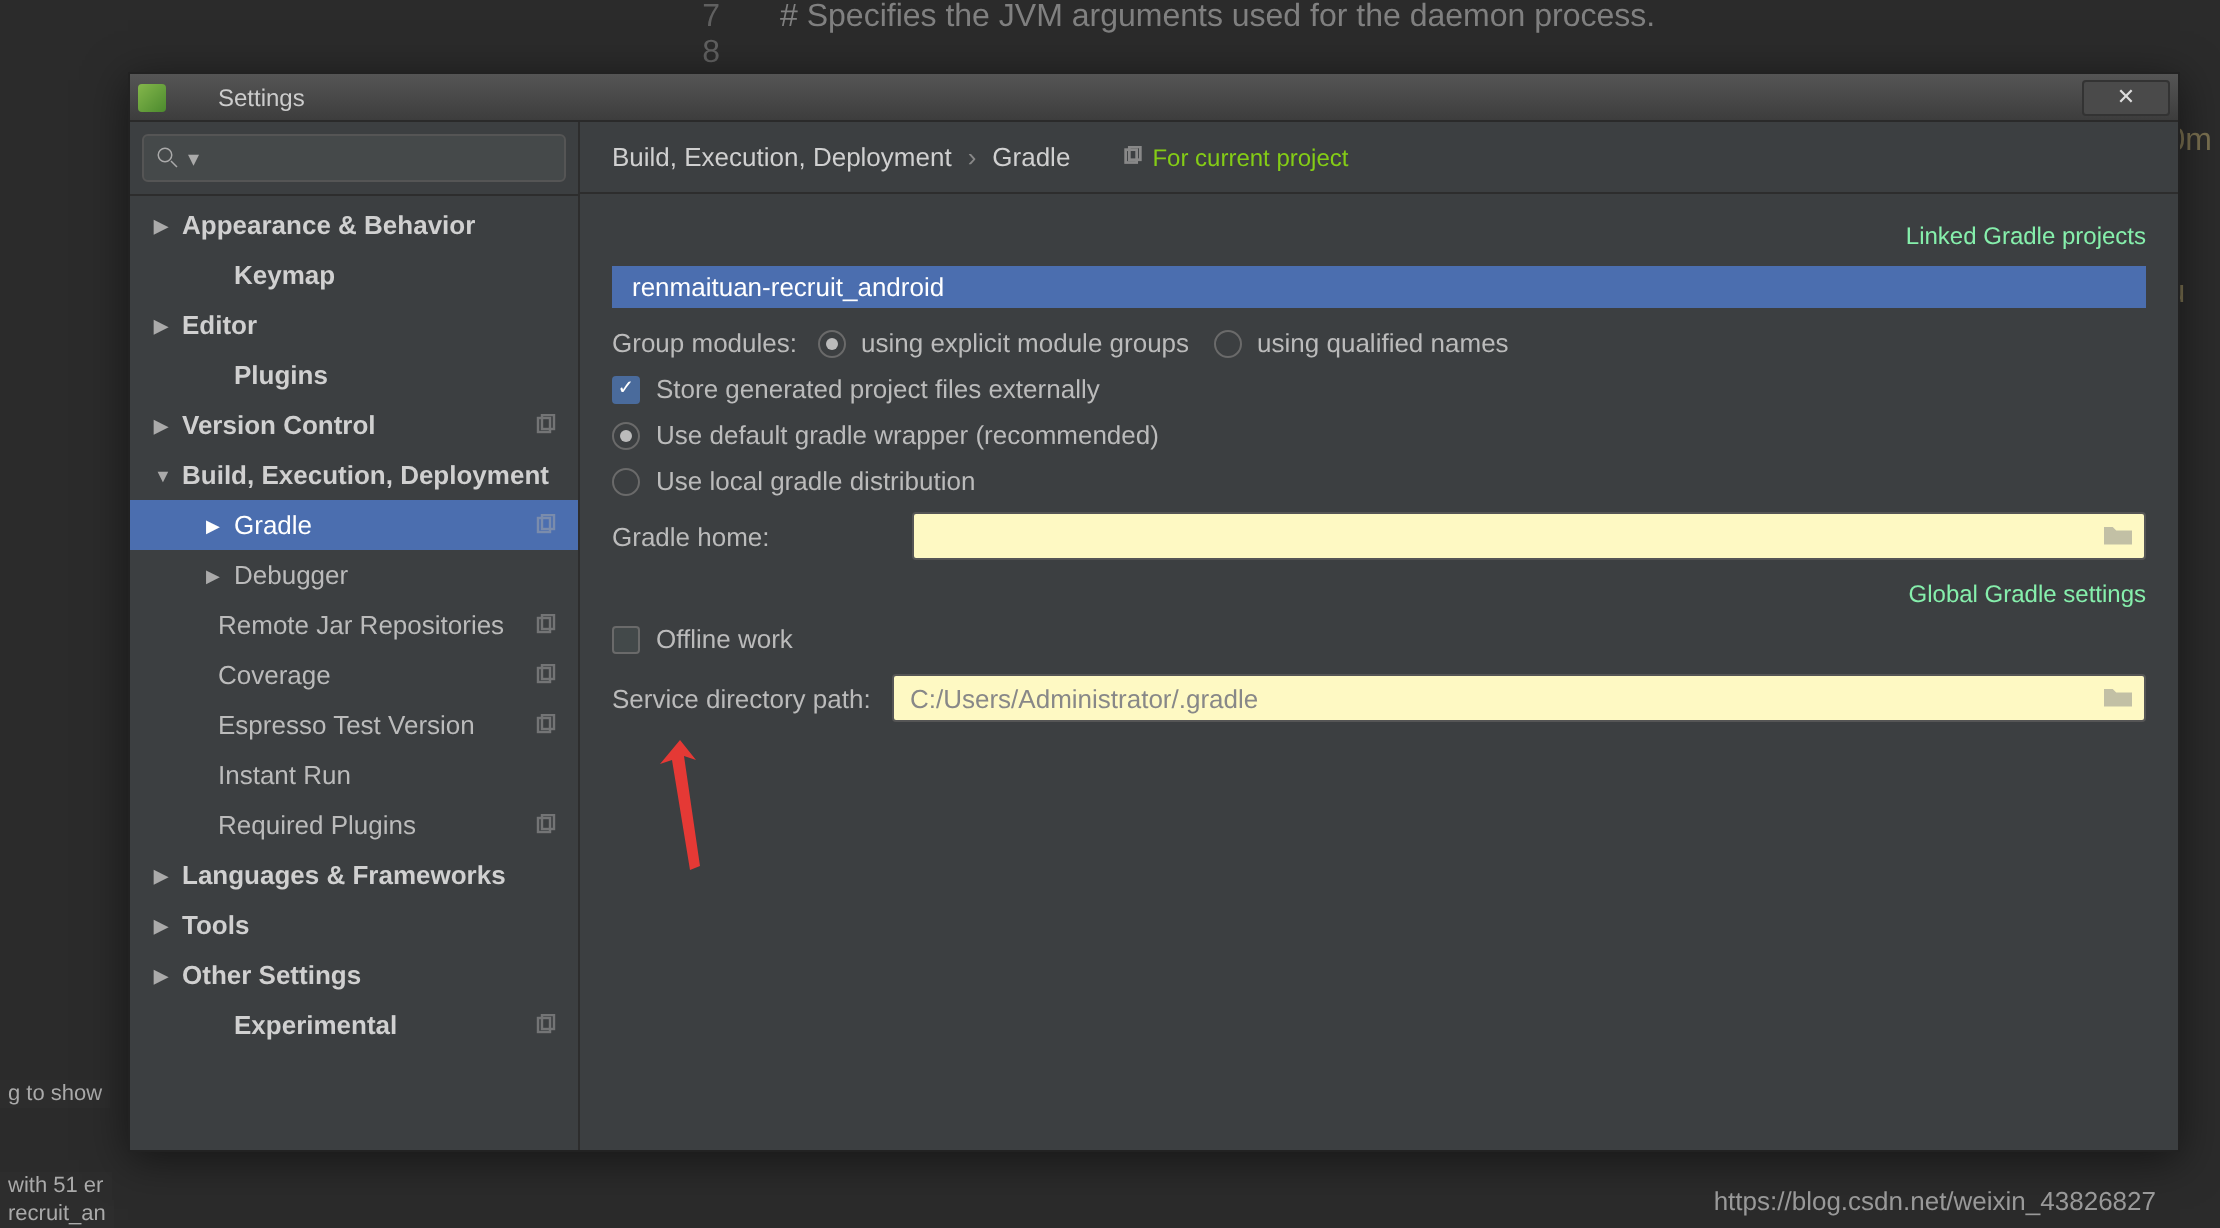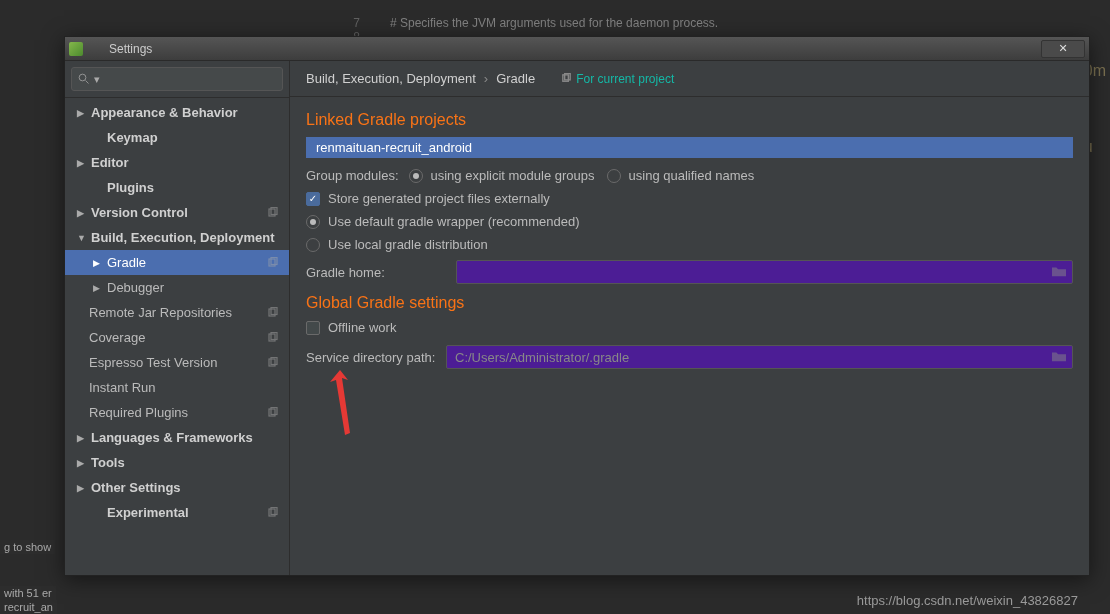--- a/index.html
+++ b/index.html
@@ -1,18 +1,18 @@
 <!DOCTYPE html>
 <html><head>
 <meta charset="utf-8">
 <style>
 * { margin:0; padding:0; box-sizing:border-box; font-family:"Segoe UI",Arial,sans-serif; }
 body { background:#2b2b2b; width:1110px; height:614px; overflow:hidden; position:relative; color:#bbbbbb; font-size:13px; }
 
-.bg-code { position:absolute; top:16px; left:0; right:0; font-family:"Consolas",monospace; font-size:12px; color:#808080; padding-left:330px; }
+.bg-code { position:absolute; top:0; left:0; right:0; font-family:"Consolas",monospace; font-size:16px; color:#808080; padding-left:330px; }
 .bg-code .ln { color:#606060; display:inline-block; width:30px; text-align:right; margin-right:30px; }
 .bg-code .cm { color:#808080; }
 
 .dialog { position:absolute; top:36px; left:64px; width:1026px; height:540px; background:#3c3f41; border:1px solid #222; box-shadow:0 4px 20px rgba(0,0,0,0.5); }
 
 .titlebar { height:24px; background:linear-gradient(#555,#3d3d3d); display:flex; align-items:center; padding:0 4px; border-bottom:1px solid #2a2a2a; }
 .titlebar .logo { width:14px; height:14px; background:linear-gradient(135deg,#84b74b,#4c8a2e); border-radius:2px; margin-right:6px; }
 .titlebar .title { color:#ccc; font-size:12px; flex:1;margin-left:20px; }
 .titlebar .close { width:44px; height:18px; background:#4a4a4a; border:1px solid #333; border-radius:2px; display:flex; align-items:center; justify-content:center; color:#ddd; font-size:11px; cursor:pointer; }
 
@@ -23,46 +23,46 @@
 .search-in { display:flex; align-items:center; background:#45494a; border:1px solid #555; border-radius:3px; height:24px; padding:0 6px; }
 .search-in svg { width:12px; height:12px; margin-right:4px; fill:none; stroke:#aaa; }
 .search-in span { color:#aaa; font-size:11px; }
 
 .tree { flex:1; overflow:auto; padding-top:2px; }
 .ti { display:flex; align-items:center; height:25px; padding-left:12px; cursor:pointer; color:#bbbbbb; position:relative; }
 .ti.bold { font-weight:600; color:#d0d0d0; }
 .ti.sel { background:#4b6eaf; color:#fff; }
 .ti .arr { width:10px; display:inline-block; font-size:9px; color:#aaa; margin-right:4px; }
 .ti.sel .arr { color:#fff; }
-.ti.ind1 { padding-left:28px; }
-.ti.ind2 { padding-left:24px; }
+.ti.ind1 { padding-left:38px; }
+.ti.ind2 { padding-left:44px; }
 .ti .cp { position:absolute; right:10px; width:12px; height:12px; opacity:0.5; }
 .ti .cp svg { width:12px; height:12px; fill:none; stroke:#aaa; stroke-width:1.2; }
 
 .main { flex:1; display:flex; flex-direction:column; background:#3c3f41; }
 .crumb { height:36px; display:flex; align-items:center; padding:0 16px; border-bottom:1px solid #2d2d2d; gap:8px; }
 .crumb .path { color:#d0d0d0; font-size:13px; }
 .crumb .sep { color:#888; }
-.crumb .hint { color:#14b8a6; font-size:12px; margin-left:18px; display:flex; align-items:center; gap:4px; }
+.crumb .hint { color:#84cc16; font-size:12px; margin-left:18px; display:flex; align-items:center; gap:4px; }
 .crumb .hint svg { width:11px; height:11px; fill:none; stroke:#888; stroke-width:1.5; }
 
 .content { flex:1; padding:10px 16px 10px 16px; overflow:auto; }
-.sec-lbl { color:#f97316; font-size:16px; margin:4px 0 8px; }
+.sec-lbl { color:#86efac; font-size:12px; margin:4px 0 8px;text-align:right; }
 .proj-row { background:#4b6eaf; color:#fff; padding:3px 10px; font-size:13px; margin-bottom:10px; }
 .row { display:flex; align-items:center; margin:8px 0; font-size:13px; }
 .row.indent { }
 .lbl { color:#bbbbbb; margin-right:10px; white-space:nowrap; }
 .radio, .check { width:14px; height:14px; border:1px solid #6a6a6a; margin-right:8px; display:inline-flex; align-items:center; justify-content:center; flex-shrink:0; }
 .radio { border-radius:50%; }
 .radio.on::after { content:""; width:6px; height:6px; background:#bbb; border-radius:50%; }
 .check { border-radius:2px; background:#43494a; }
 .check.on { background:#4a6b9c; border-color:#4a6b9c; }
 .check.on::after { content:"✓"; color:#fff; font-size:10px; line-height:1; }
 
-.field { flex:1; height:24px; background:#4c1d95; border:1px solid #555; border-radius:2px; display:flex; align-items:center; padding:0 8px; color:#888; font-size:13px; position:relative; }
+.field { flex:1; height:24px; background:#fef9c3; border:1px solid #555; border-radius:2px; display:flex; align-items:center; padding:0 8px; color:#888; font-size:13px; position:relative; }
 .field .fold { position:absolute; right:6px; opacity:0.5; }
 .field .fold svg { width:14px; height:12px; fill:#888; }
 
 .arrow-annot { position:absolute; left:328px; top:370px; pointer-events:none; }
 .arrow-annot svg { width:30px; height:70px; }
 
 .watermark { position:absolute; right:32px; bottom:6px; color:#999; font-size:13px; font-family:Arial,sans-serif; }
 
 .edge-txt { position:absolute; left:0; color:#aaa; font-size:11px; background:#2d2d2d; padding:1px 4px; }
 </style>

